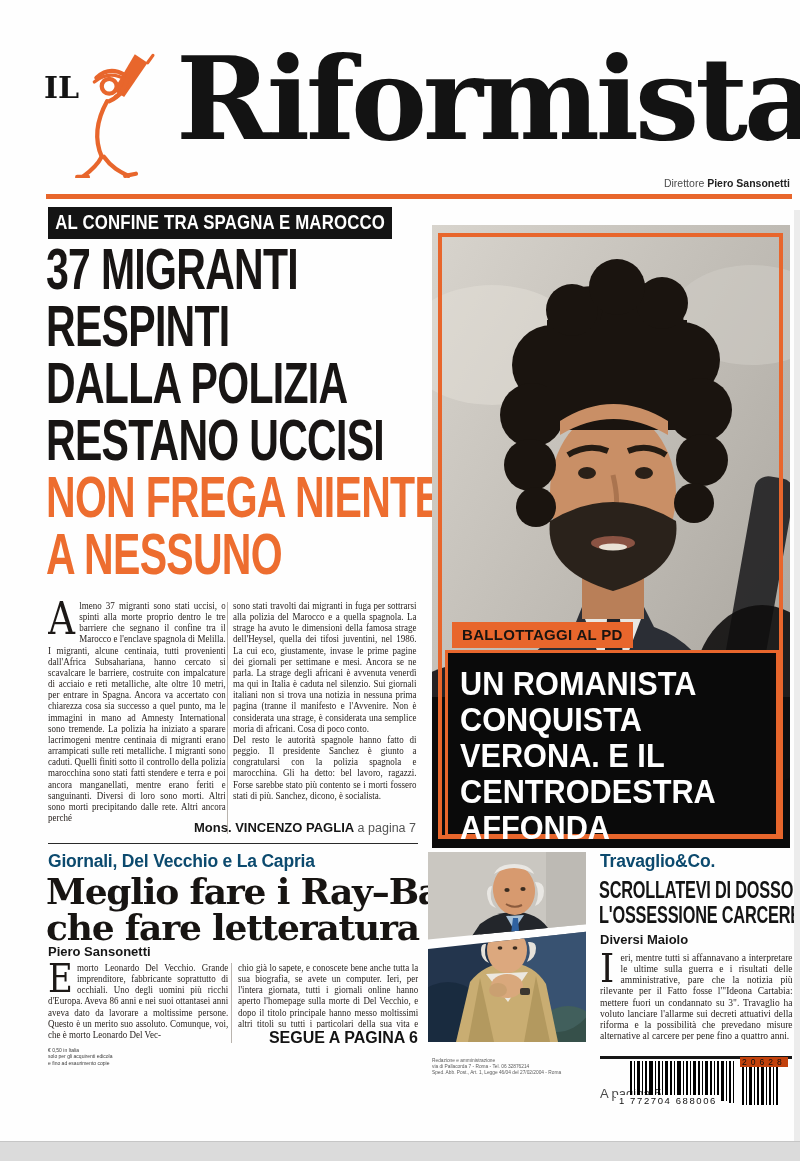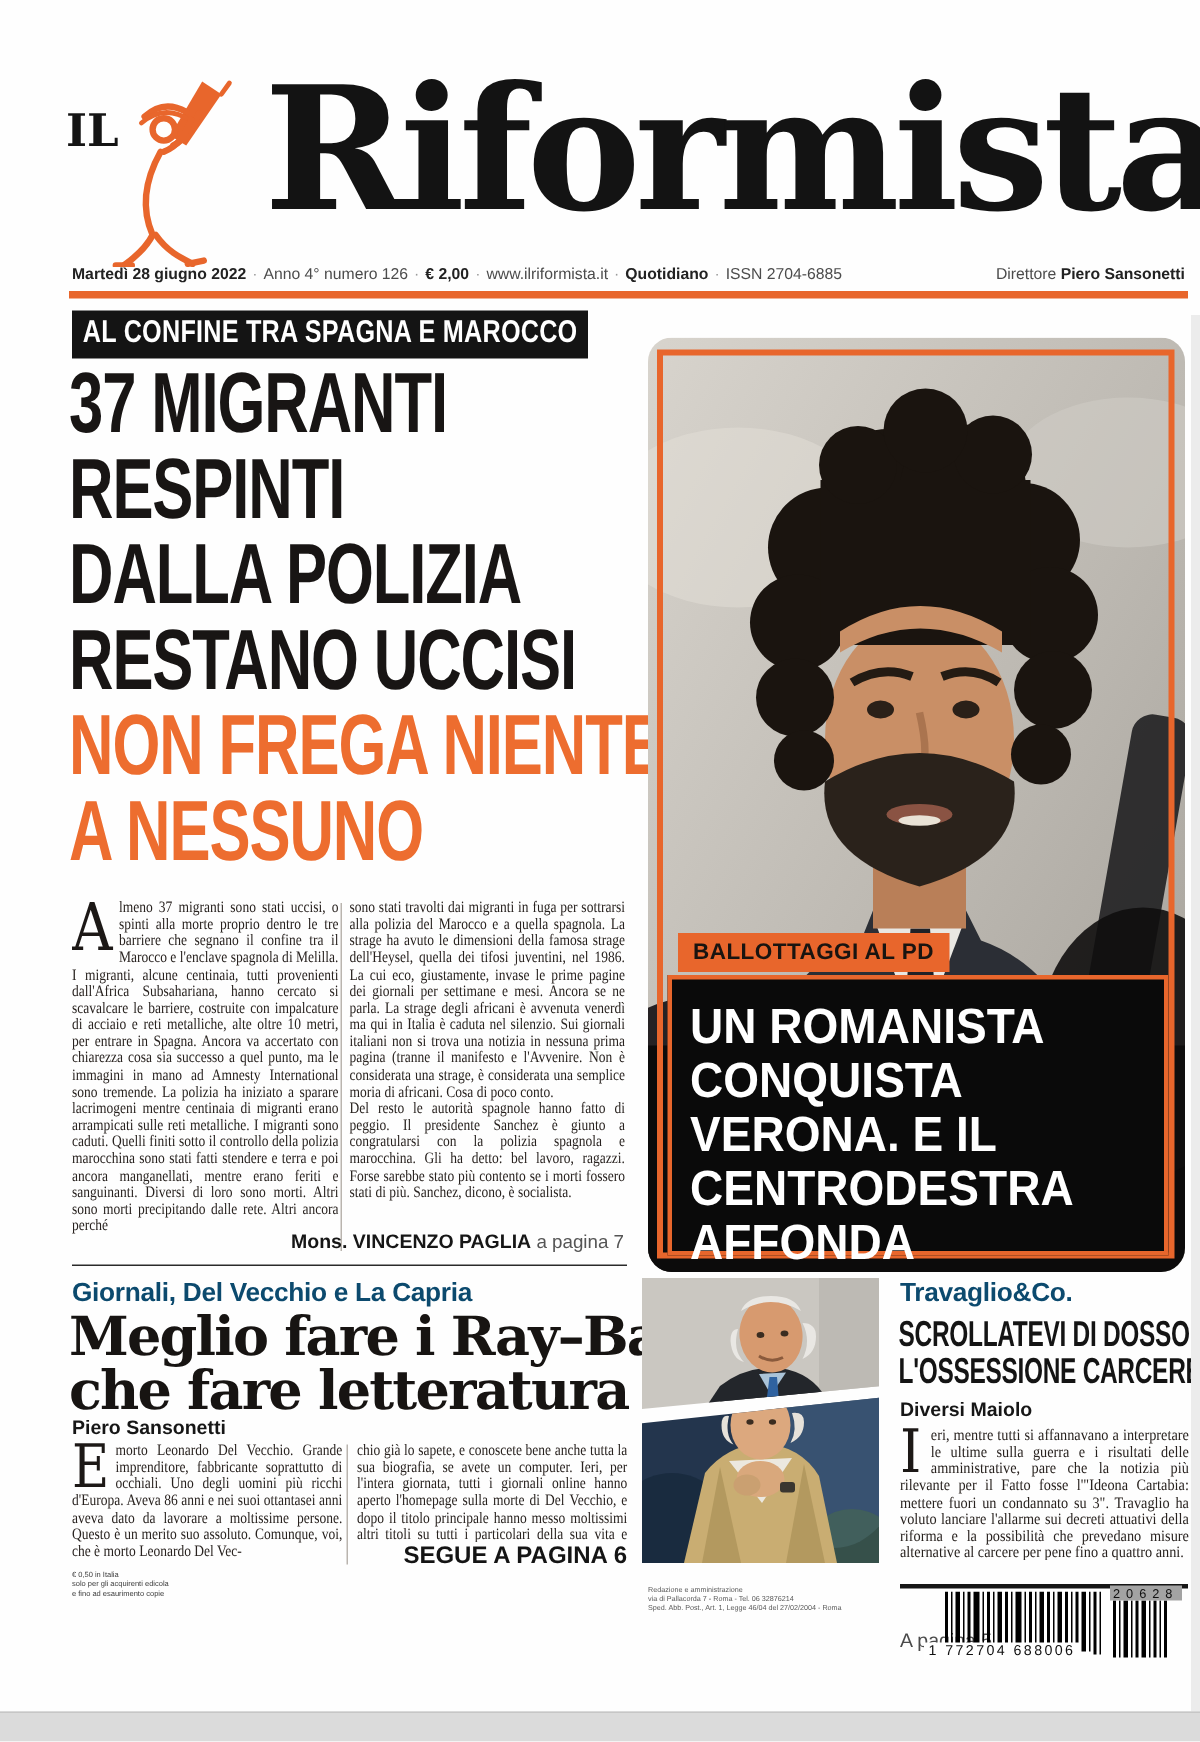--- a/index.html
+++ b/index.html
@@ -42,21 +42,21 @@
   .serif-hl{font-family:"DejaVu Serif",serif;font-weight:bold;font-size:36px;line-height:36px;
      letter-spacing:-1.2px;color:#171412;white-space:nowrap;}
   .byline-name{font-weight:bold;font-size:13px;color:#161616;}
   .cond-hl{font-weight:bold;font-size:24px;line-height:24.5px;letter-spacing:-.3px;color:#141414;
      transform:scaleX(.68);transform-origin:0 0;white-space:nowrap;}
   .segue{font-weight:bold;font-size:16px;color:#141414;text-align:right;}
   .pageref{font-size:13px;color:#4a4a4a;}
   .fineprint{font-size:5px;line-height:6.4px;color:#3c3c3c;}
   .fineprint2{font-size:4.8px;line-height:6px;color:#5a5a5a;}
   .barcode-digits{background:#fff;font-size:9.5px;letter-spacing:1.6px;color:#111;white-space:nowrap;}
-  .barcode-addon-digits{background:#a3a3a3;font-size:8.5px;letter-spacing:4px;color:#111;white-space:nowrap;}
+  .barcode-addon-digits{background:#c2410c;font-size:8.5px;letter-spacing:4px;color:#111;white-space:nowrap;}
   .bottom-strip{background:#dbdbdb;border-top:1px solid #c6c6c6;}
 </style>
 </head>
 <body>
 
 <div id="page">
 
   <div class="abs masthead-il" style="left:44px;top:70px;">IL</div>
 
   <div class="abs" style="left:68px;top:50px;width:108px;height:128px;">
@@ -73,23 +73,20 @@
         <path d="M31,100 C27,108 20,114 13,119"></path>
         <path d="M33,100 C40,110 48,114 56,118"></path>
         <path d="M8,119 L18,119"></path>
         <path d="M53,118 L63,116"></path>
       </g>
     </svg>
   </div>
 
   <div class="abs masthead-title nowrap" style="left:176px;top:42px;">Riformista</div>
 
-  <div class="abs dateline nowrap" style="left:48px;top:177px;">
-    <b>Martedì 28 giugno 2022</b><span class="sep">·</span><span>Anno 4° numero 126</span><span class="sep">·</span><b class="orange">€ 2,00</b><span class="sep">·</span><span>www.ilriformista.it</span><span class="sep">·</span><b>Quotidiano</b><span class="sep">·</span><span>ISSN 2704-6885</span>
-  </div>
   <div class="abs dateline nowrap" style="right:10px;top:177px;">
     <span>Direttore</span>
     <b>Piero Sansonetti</b>
   </div>
 
   <div class="abs rule-orange" style="left:46px;top:194px;width:746px;height:5px;"></div>
 
   <div class="abs" style="left:48px;top:207px;">
     <span class="kicker-bar" style="display:inline-block;">AL CONFINE TRA SPAGNA E MAROCCO</span>
   </div>
@@ -110,21 +107,21 @@
   <div class="abs bodycol" style="left:233px;top:600px;width:216px;height:238px;">
     <div>sono stati travolti dai migranti in fuga per sottrarsi alla polizia del Marocco e a quella spagnola. La strage ha avuto le dimensioni della famosa strage dell'Heysel, quella dei tifosi juventini, nel 1986. La cui eco, giustamente, invase le prime pagine dei giornali per settimane e mesi. Ancora se ne parla. La strage degli africani è avvenuta venerdì ma qui in Italia è caduta nel silenzio. Sui giornali italiani non si trova una notizia in nessuna prima pagina (tranne il manifesto e l'Avvenire. Non è considerata una strage, è considerata una semplice moria di africani. Cosa di poco conto.</div>
     <div>Del resto le autorità spagnole hanno fatto di peggio. Il presidente Sanchez è giunto a congratularsi con la polizia spagnola e marocchina. Gli ha detto: bel lavoro, ragazzi. Forse sarebbe stato più contento se i morti fossero stati di più. Sanchez, dicono, è socialista.</div>
   </div>
 
   <div class="abs byline-row" style="left:48px;top:820px;width:368px;">
     <b>Mons. VINCENZO PAGLIA</b><span> a pagina 7</span>
   </div>
   <div class="abs hline" style="left:48px;top:843px;width:370px;"></div>
 
-  <div class="abs" style="left:432px;top:225px;width:358px;height:623px;overflow:hidden;border-radius:16px;">
+  <div class="abs" style="left:432px;top:225px;width:358px;height:623px;overflow:hidden;">
     <svg width="358" height="623" viewBox="0 0 358 623">
       <defs>
         <linearGradient id="bgMain" x1="0" y1="0" x2="1" y2="1">
           <stop offset="0" stop-color="#d8d4cd"></stop>
             <stop offset=".55" stop-color="#bcb8b1"></stop>
             <stop offset="1" stop-color="#a39f98"></stop>
         </linearGradient>
       </defs>
       <rect width="358" height="623" fill="url(#bgMain)"></rect>
       <ellipse cx="60" cy="120" rx="90" ry="60" fill="#e3dfd8" opacity=".5"></ellipse>

